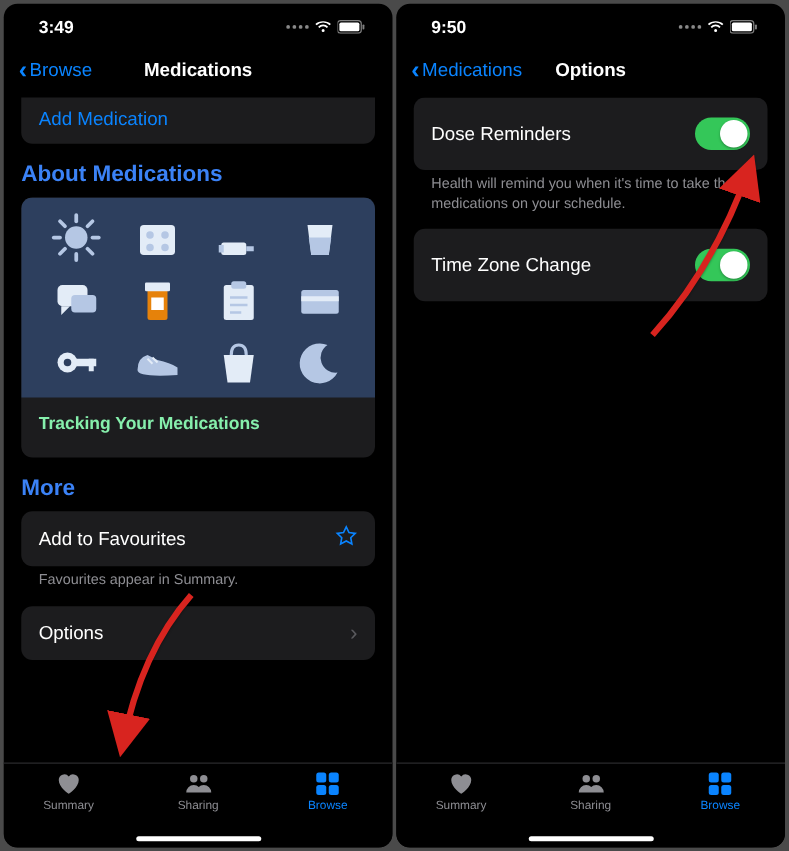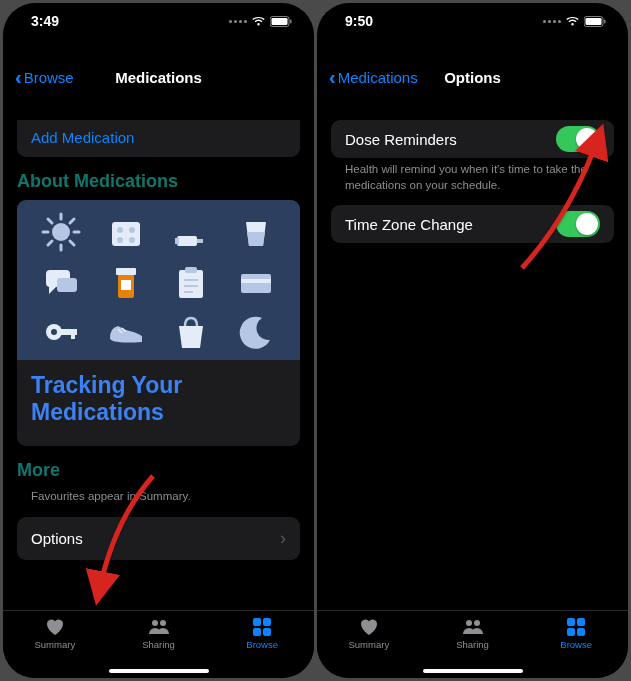--- a/index.html
+++ b/index.html
@@ -7,28 +7,27 @@
     background: #4a4a4a;
     font-family: -apple-system, BlinkMacSystemFont, "Segoe UI", sans-serif;
     display: flex;
     gap: 3px;
     padding: 3px;
     width: 631px;
     height: 681px;
   }
   .phone {
     background: #000;
-    border-radius: 32px;
+    border-radius: 11px;
     width: 312px;
     height: 675px;
     overflow: hidden;
     position: relative;
     display: flex;
     flex-direction: column;
-    gap: 21px;
   }
   .status-bar {
     height: 36px;
     display: flex;
     justify-content: space-between;
     align-items: center;
     padding: 0 22px 0 28px;
     color: #fff;
     font-size: 14px;
     font-weight: 600;
@@ -69,21 +68,21 @@
     color: #fff;
     font-size: 15px;
     display: flex;
     align-items: center;
     justify-content: space-between;
     cursor: pointer;
   }
   .cell.link { color: #0a84ff; }
   .cell.truncated-top { border-top-left-radius: 0; border-top-right-radius: 0; margin-top: -2px; }
   .section-title {
-    color: #0f766e;
+    color: #3b82f6;
     font-size: 18px;
     font-weight: 700;
     margin: 14px 0 8px;
   }
   .section-footer {
     color: #8e8e93;
     font-size: 11.5px;
     padding: 0 14px 12px;
     line-height: 1.35;
   }
@@ -100,21 +99,21 @@
     display: grid;
     grid-template-columns: repeat(4, 1fr);
     grid-template-rows: repeat(3, 1fr);
     gap: 6px;
     padding: 10px 14px;
     align-items: center;
     justify-items: center;
   }
   .card-image svg { width: 44px; height: 44px; }
   .card-body { padding: 12px 14px 16px; }
-  .card-title { color: #3b82f6; font-size: 23px; font-weight: 700; margin-bottom: 4px; }
+  .card-title { color: #86efac; font-size: 14px; font-weight: 700; margin-bottom: 4px; }
   .card-sub { color: #c7c7cc; font-size: 13px; line-height: 1.35; }
 
   .chevron-right { color: #5a5a5e; font-size: 18px; }
   .star-outline { color: #0a84ff; }
 
   .tab-bar {
     height: 68px;
     display: flex;
     border-top: 0.5px solid #2a2a2c;
     background: #000;
@@ -143,21 +142,21 @@
     border-radius: 2px;
   }
 
   .header-label {
     color: #8e8e93;
     font-size: 11.5px;
     text-transform: uppercase;
     letter-spacing: 0.4px;
     padding: 14px 14px 6px;
   }
-  .cell.setting { padding: 6px 14px; text-align: right; }
+  .cell.setting { padding: 16px 14px; text-align: right; }
   .toggle {
     width: 44px; height: 26px; background: #34c759; border-radius: 13px;
     position: relative; cursor: pointer;
   }
   .toggle::after {
     content: ""; position: absolute; right: 2px; top: 2px;
     width: 22px; height: 22px; background: #fff; border-radius: 50%;
     box-shadow: 0 1px 2px rgba(0,0,0,0.3);
   }
 
@@ -282,20 +281,28 @@
             <path d="M28 8 A16 16 0 1 0 36 30 A12 12 0 0 1 28 8 Z" fill="#b5c7e4"></path>
           </svg>
       </div>
       <div class="card-body">
         <div class="card-title">Tracking Your Medications</div>
       </div>
     </div>
 
     <div class="section-title">More</div>
 
+    <div class="cell">
+      <span>Add to Favourites</span>
+      <span class="star-outline">
+        <svg width="18" height="18" viewBox="0 0 18 18">
+            <path d="M9 1.5l2.2 4.5 5 .7-3.6 3.5.9 5-4.5-2.4-4.5 2.4.9-5L1.8 6.7l5-.7z" fill="none" stroke="#0a84ff" stroke-width="1.3"></path>
+          </svg>
+      </span>
+    </div>
     <div class="section-footer">Favourites appear in Summary.</div>
 
 
     <div class="cell">
       <span>Options</span>
       <span class="chevron-right">›</span>
     </div>
   </div>
 
   <div class="tab-bar">

